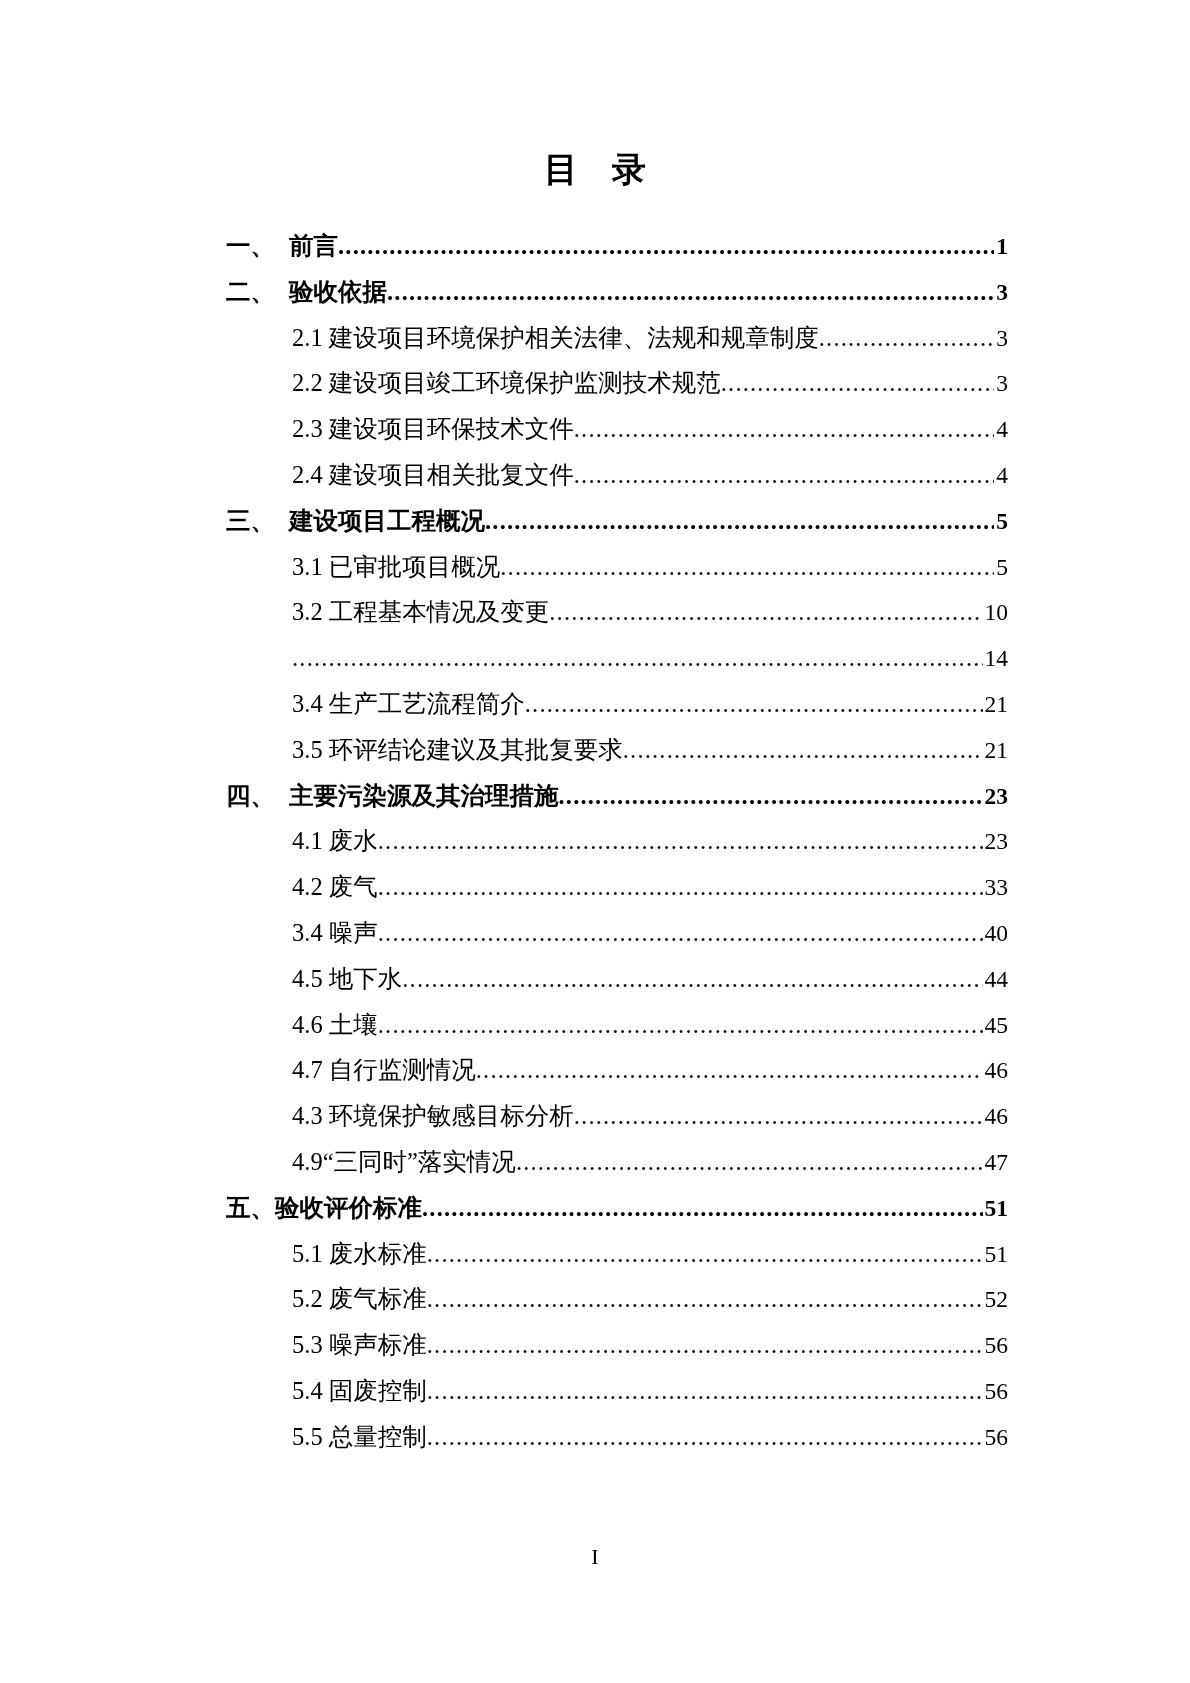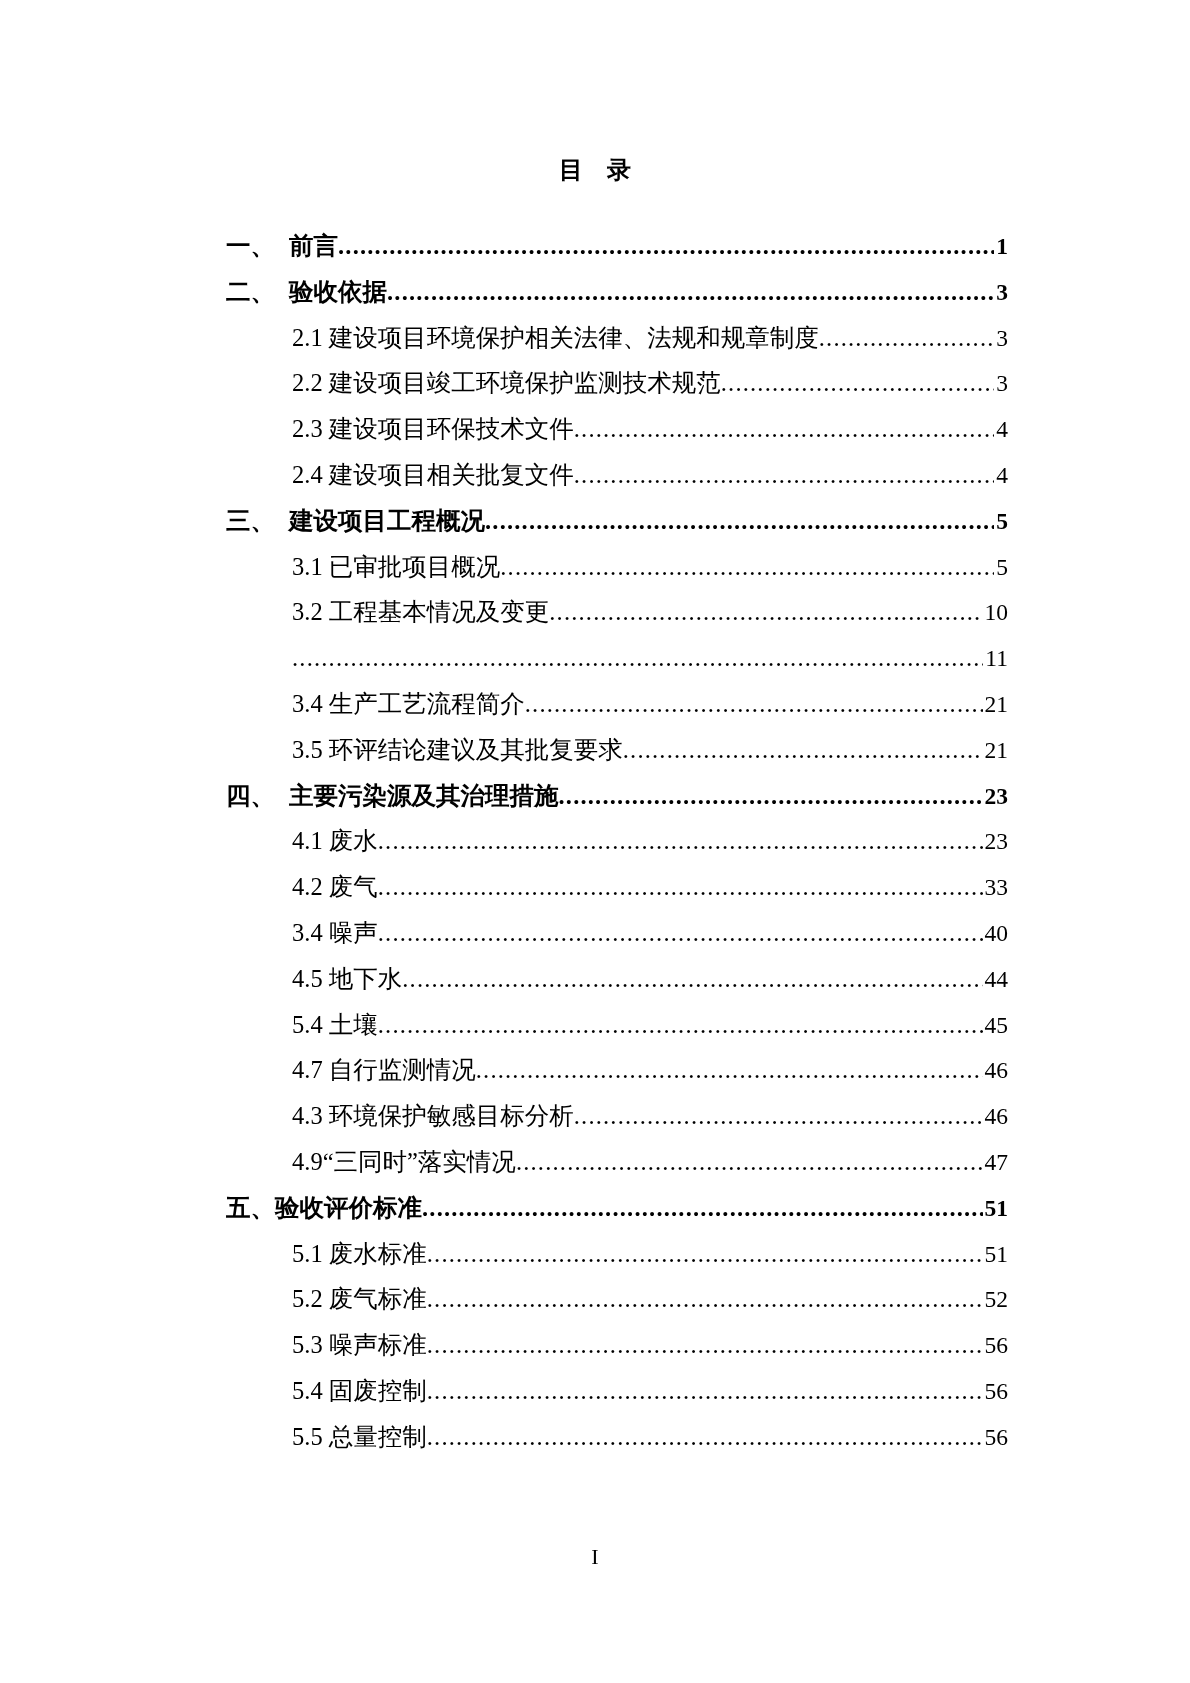--- a/index.html
+++ b/index.html
@@ -11,21 +11,21 @@
     color:#000000;
     font-family:"Liberation Serif","DejaVu Serif",serif;
     overflow:hidden;
   }
   .title{
     position:absolute;
     top:148px;
     left:0;
     width:100%;
     text-align:center;
-    font-size:24px;
+    font-size:34px;
     font-weight:bold;
     line-height:44px;
     white-space:pre;
   }
   .toc{
     position:absolute;
     top:223px;
     left:226px;
     right:182px;
   }
@@ -112,21 +112,21 @@
         <span class="leader"></span>
         <span class="pagenum">5</span>
       </div>
       <div class="toc-row lvl2">
         <span class="label">3.2 工程基本情况及变更</span>
         <span class="leader"></span>
         <span class="pagenum">10</span>
       </div>
       <div class="toc-row lvl2">
         <span class="leader"></span>
-        <span class="pagenum">11</span>
+        <span class="pagenum">14</span>
       </div>
       <div class="toc-row lvl2">
         <span class="label">3.4 生产工艺流程简介</span>
         <span class="leader"></span>
         <span class="pagenum">21</span>
       </div>
       <div class="toc-row lvl2">
         <span class="label">3.5 环评结论建议及其批复要求</span>
         <span class="leader"></span>
         <span class="pagenum">21</span>
@@ -151,21 +151,21 @@
         <span class="label">3.4 噪声</span>
         <span class="leader"></span>
         <span class="pagenum">40</span>
       </div>
       <div class="toc-row lvl2">
         <span class="label">4.5 地下水</span>
         <span class="leader"></span>
         <span class="pagenum">44</span>
       </div>
       <div class="toc-row lvl2">
-        <span class="label">5.4 土壤</span>
+        <span class="label">4.6 土壤</span>
         <span class="leader"></span>
         <span class="pagenum">45</span>
       </div>
       <div class="toc-row lvl2">
         <span class="label">4.7 自行监测情况</span>
         <span class="leader"></span>
         <span class="pagenum">46</span>
       </div>
       <div class="toc-row lvl2">
         <span class="label">4.3 环境保护敏感目标分析</span>

